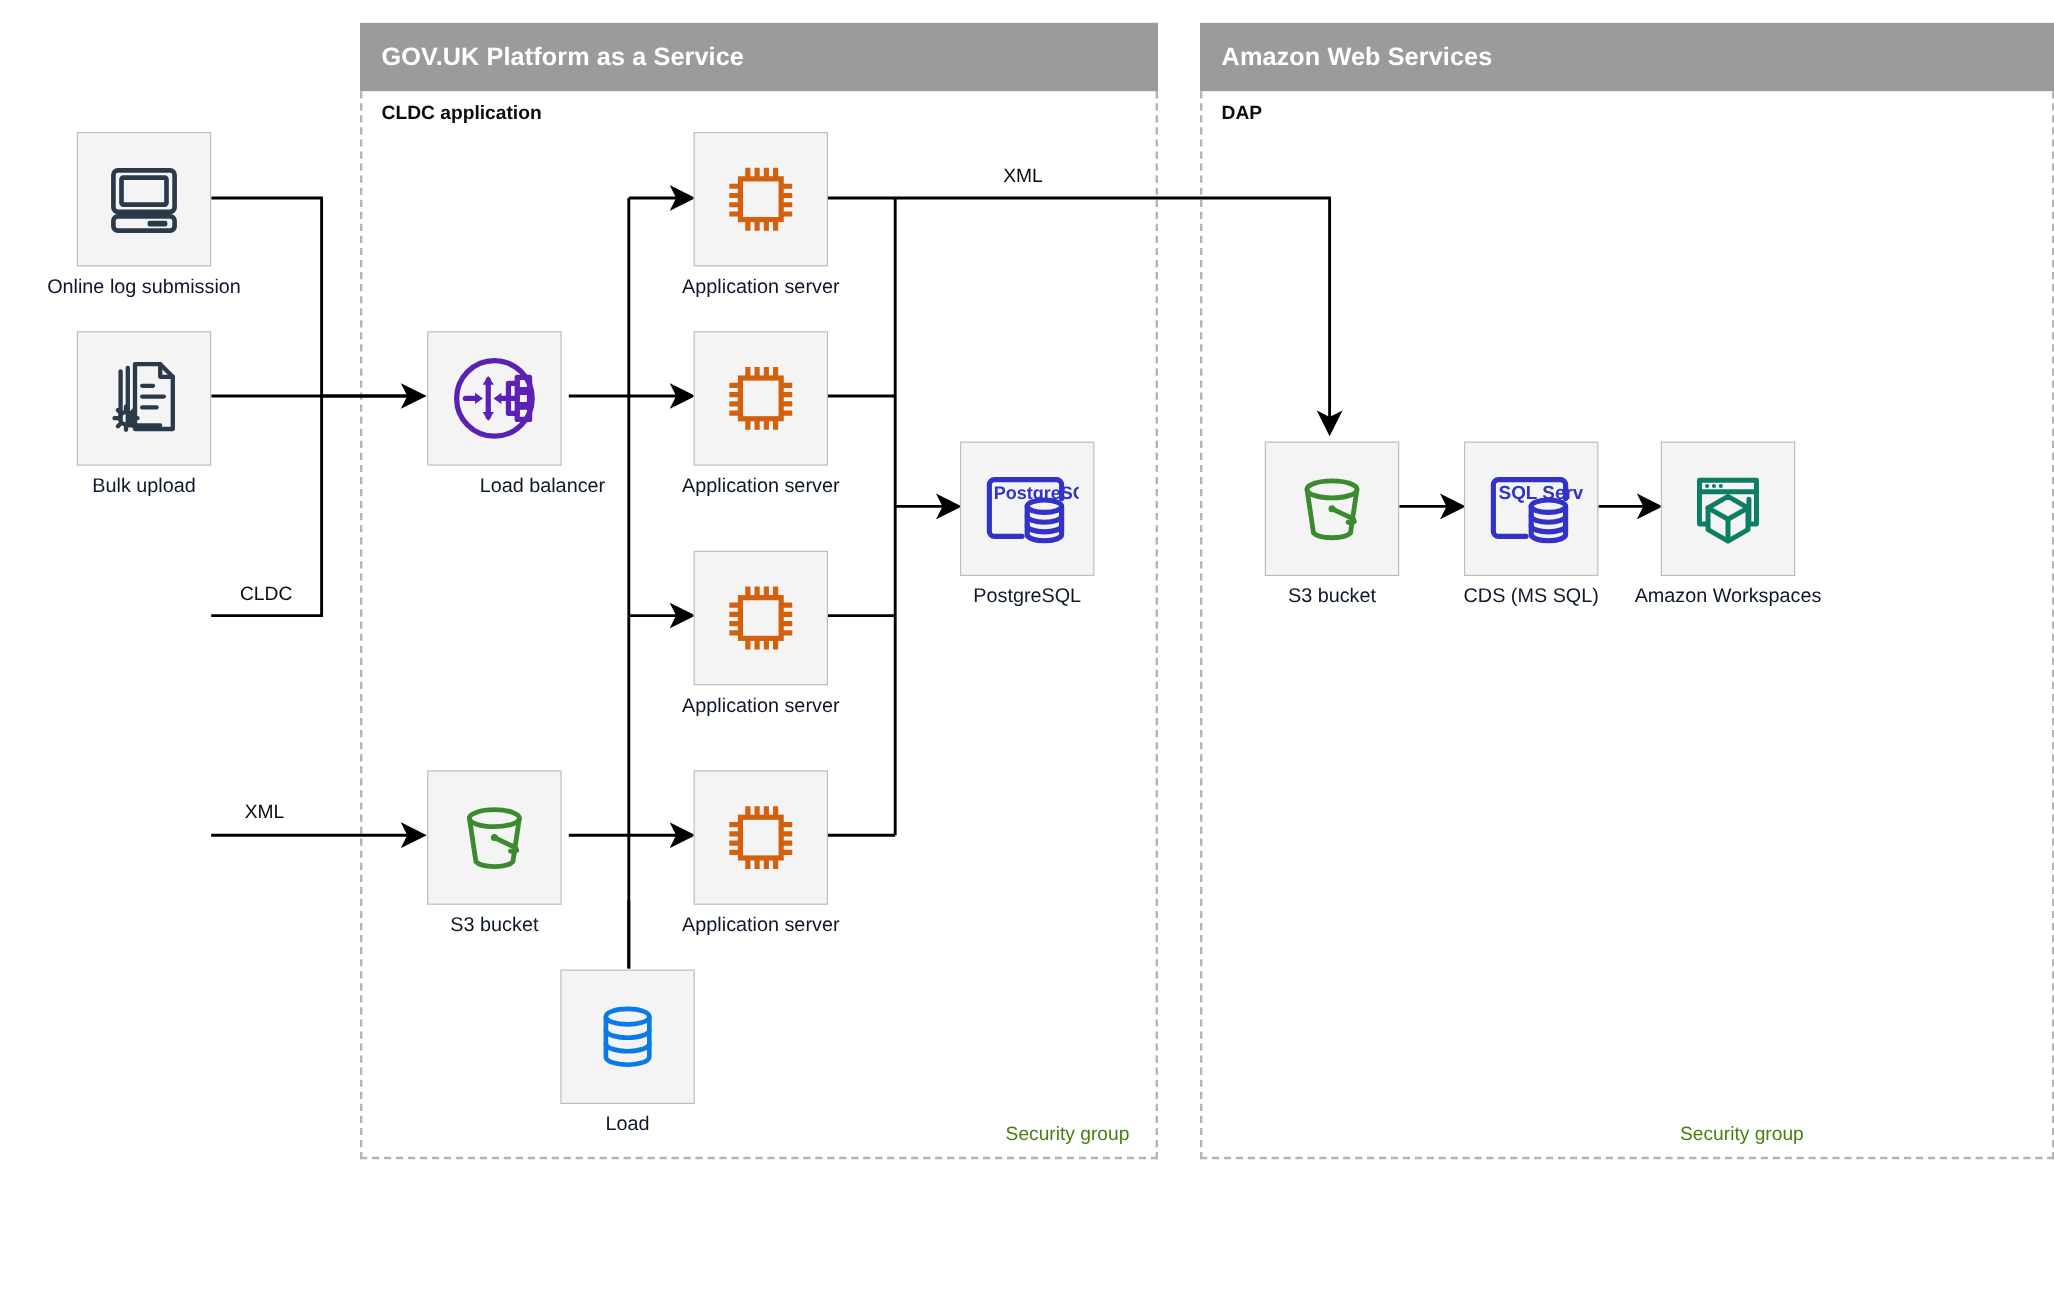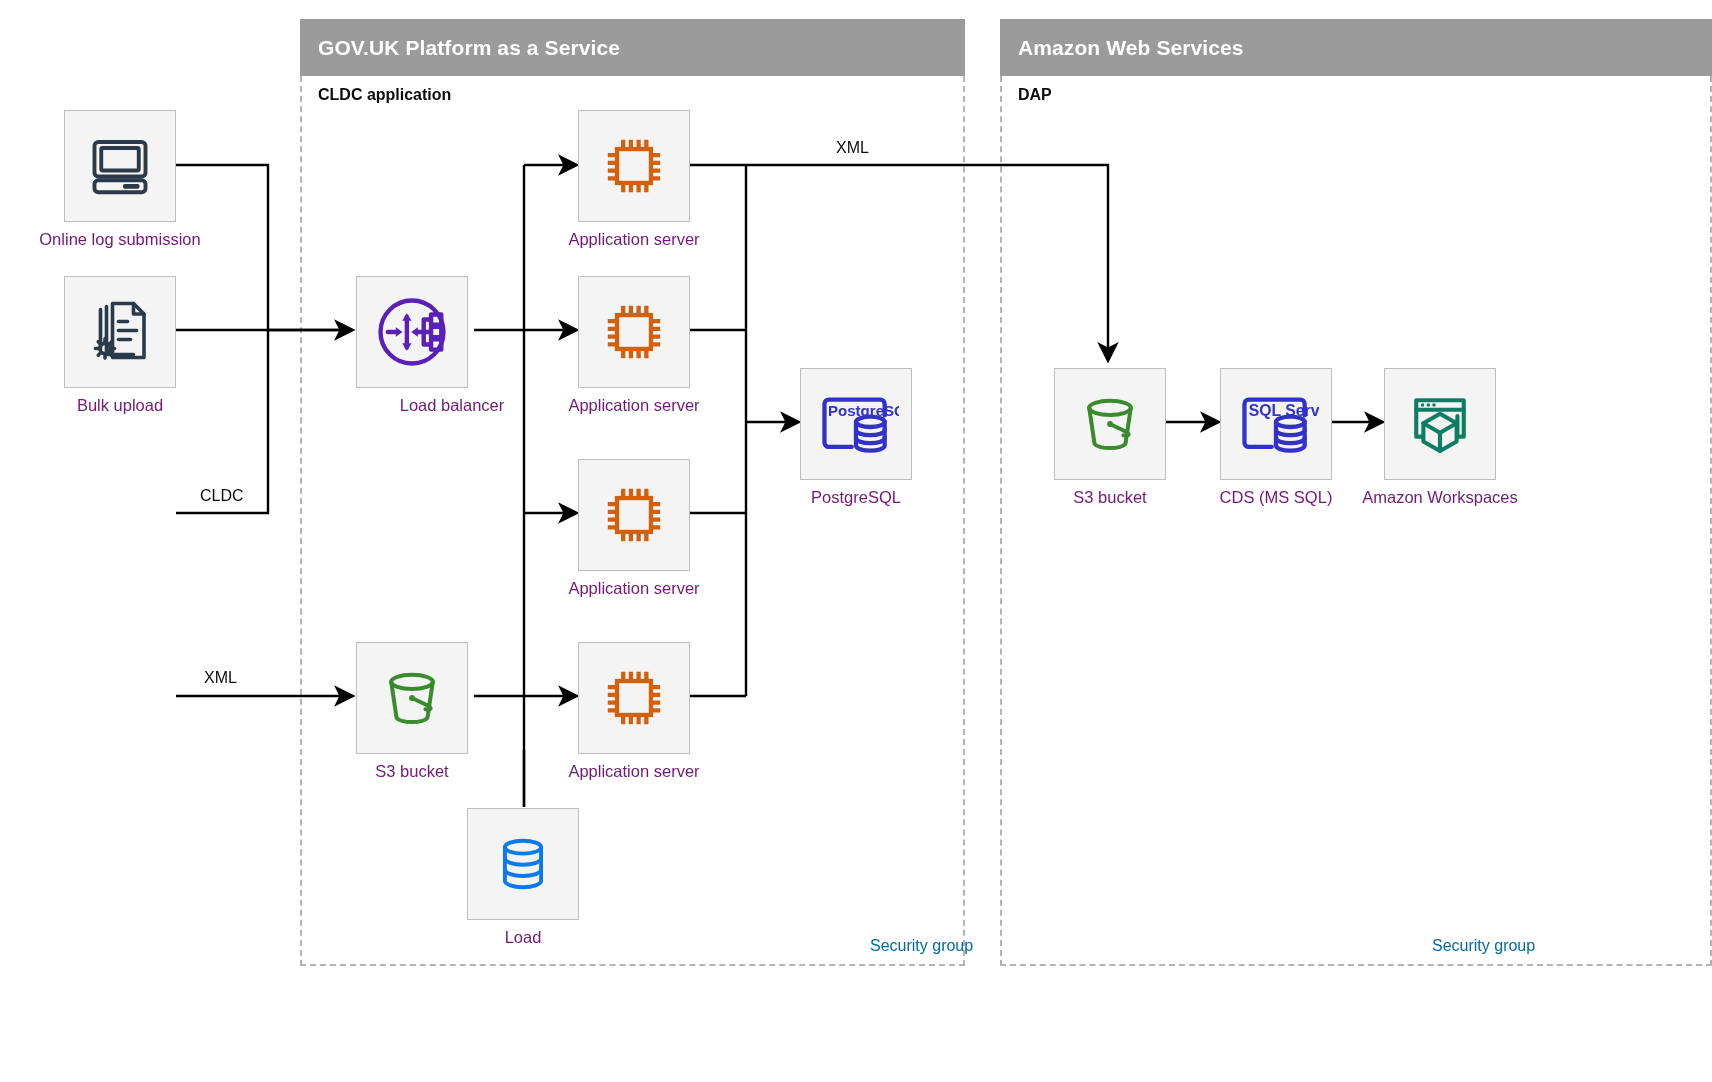--- a/index.html
+++ b/index.html
@@ -37,23 +37,22 @@
   .security-group {
     position: absolute;
     border: 2px dashed #b4b4b4;
     border-top: none;
     box-sizing: border-box;
     background: transparent;
   }
   .sg-label {
     position: absolute;
     font-size: 16px;
-    color: #0369a1;
+    color: #4d7c0f;
     white-space: nowrap;
-    margin-left: 32px;
   }
   .sg-title {
     position: absolute;
     font-size: 16px;
     font-weight: bold;
     color: #0b0c0c;
     white-space: nowrap;
   }
 
   
@@ -65,21 +64,21 @@
     background: #f4f4f4;
     border: 1px solid #bfbfbf;
     box-sizing: border-box;
     display: flex;
     align-items: center;
     justify-content: center;
   }
   .node-label {
     position: absolute;
     font-size: 16.5px;
-    color: #701a75;
+    color: #0f172a;
     text-align: center;
     white-space: nowrap;
     left: 50%;
     transform: translateX(-50%);
   }
 
   
   .edge-label {
     position: absolute;
     font-size: 16px;

